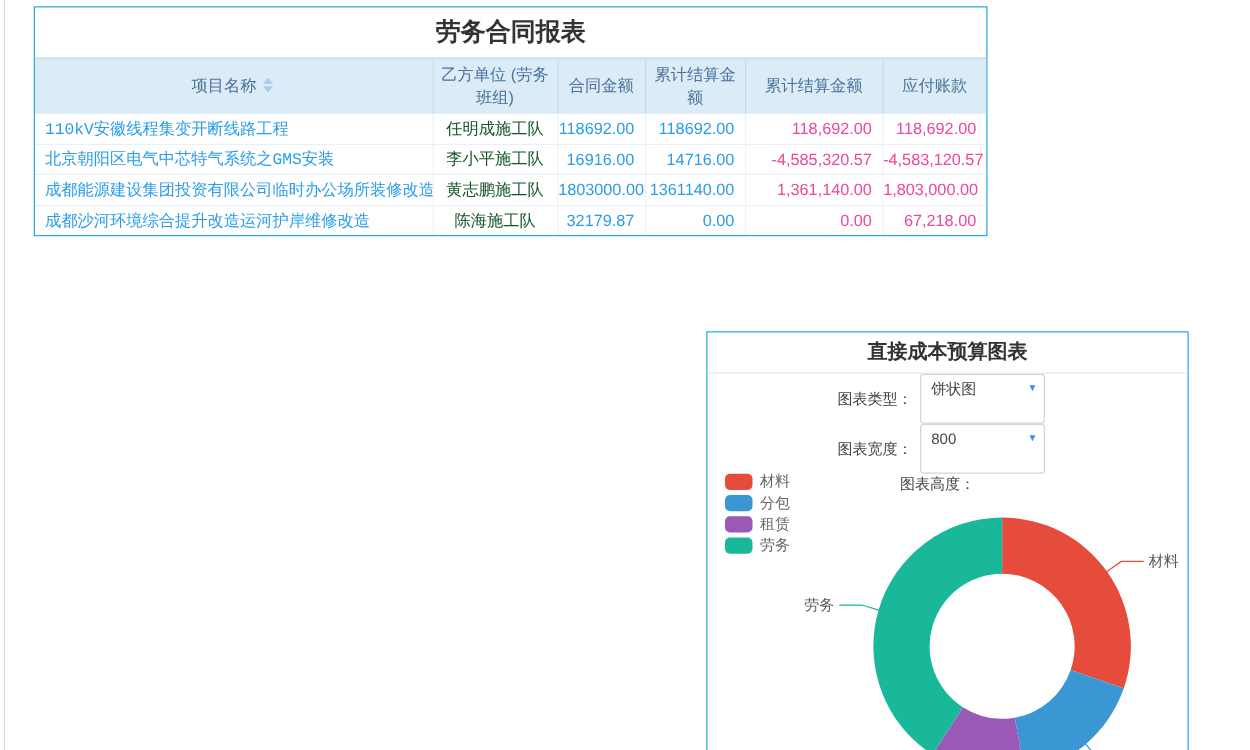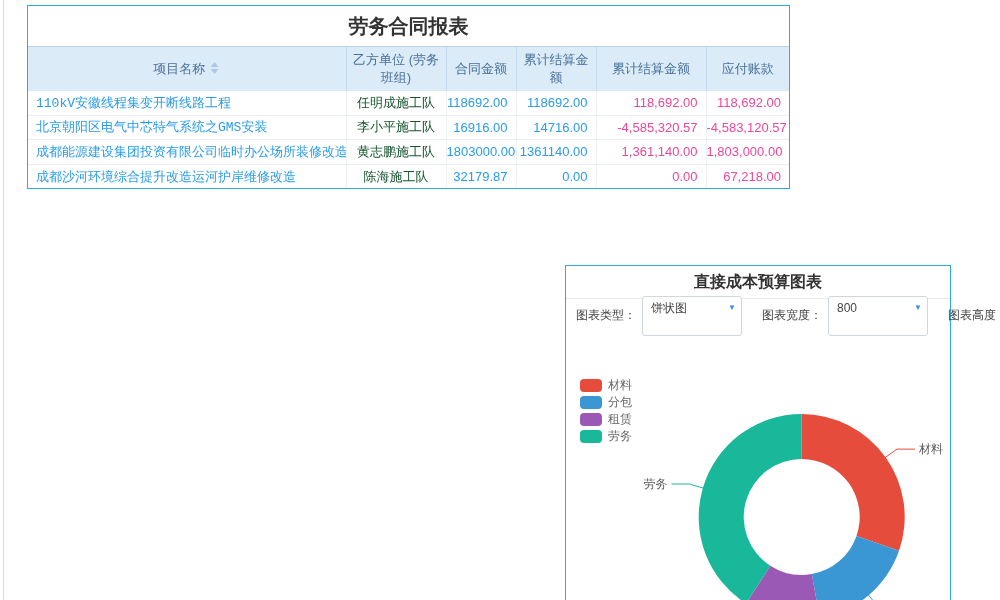--- a/index.html
+++ b/index.html
@@ -27,21 +27,21 @@
   td.team{text-align:center;color:#14532d;}
   td.num{text-align:right;padding-right:8px;}
   td.blue{color:#2a9ce8;cursor:pointer;}
   td.dark{color:#ec4899;}
   .sort-icon{display:inline-block;vertical-align:-1px;margin-left:4px;cursor:pointer;}
 
   
   .chart-panel{left:565px;top:265px;width:386px;height:380px;}
   .chart-title{margin:0;height:32px;line-height:32px;text-align:center;
                font-size:16px;font-weight:bold;color:#333;border-bottom:1px solid #e9e9e9;}
-  .controls{height:33px;display:flex;align-items:center;padding-left:10px;}
+  .controls{height:33px;display:flex;align-items:center;padding-left:10px;flex-direction:column;}
   .control-group{display:flex;align-items:center;margin-right:20px;}
   .ctl-label{font-size:12px;color:#424242;margin-right:6px;white-space:nowrap;}
   .select{position:relative;width:72px;height:22px;line-height:22px;
           border:1px solid #cfd6de;border-radius:3px;background:#fff;
           font-size:12px;color:#444;padding:0 18px 16px 8px;cursor:pointer;white-space:nowrap;}
   .caret{position:absolute;right:5px;top:0;font-size:8px;color:#3a8ee6;line-height:22px;}
 
   .chart-area{position:relative;height:263px;margin-top:44px;}
   .legend{list-style:none;margin:0;padding:0;position:absolute;left:14px;top:3px;}
   .legend li{display:flex;align-items:center;height:13px;margin-bottom:4px;cursor:pointer;}

